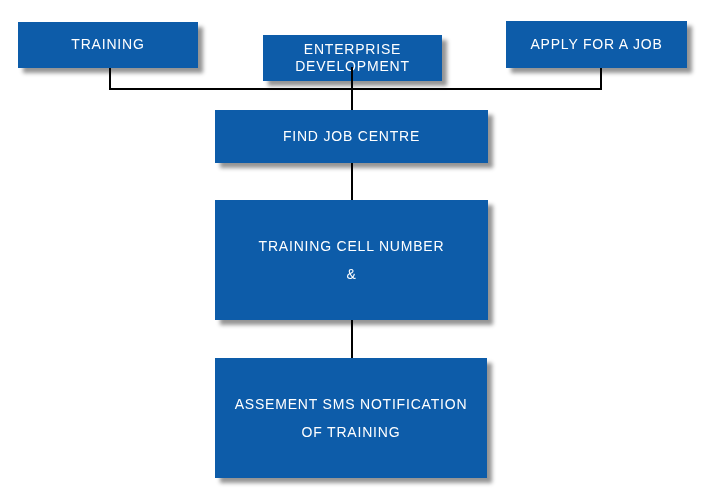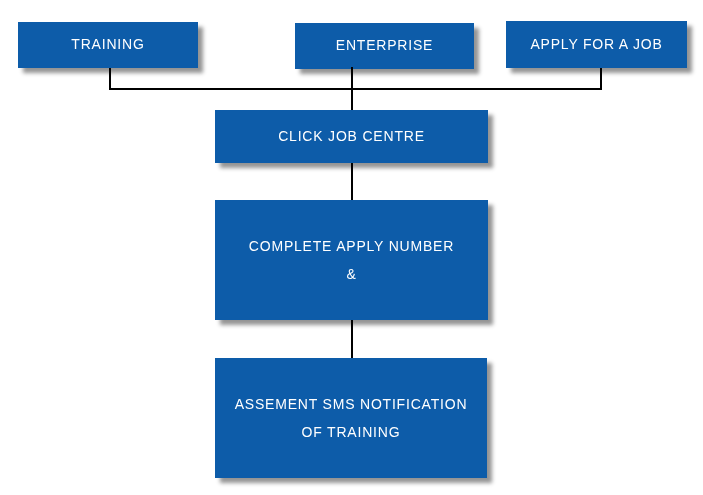--- a/index.html
+++ b/index.html
@@ -39,21 +39,21 @@
   }
   .connector {
     position: absolute;
     background: #000000;
   }
   .connector.v { width: 2px; }
   .connector.h { height: 2px; }
 
   
   .node-training   { left: 18px;  top: 22px;  width: 180px; height: 46px; }
-  .node-enterprise { left: 263px; top: 23px;  width: 179px; height: 46px; margin-left: 32px; }
+  .node-enterprise { left: 263px; top: 35px;  width: 179px; height: 46px; }
   .node-apply      { left: 506px; top: 21px;  width: 181px; height: 47px; text-align: right; }
   .node-find       { left: 215px; top: 110px; width: 273px; height: 53px; }
   .node-complete   { left: 215px; top: 200px; width: 273px; height: 120px; }
   .node-receive    { left: 215px; top: 358px; width: 272px; height: 120px; }
 
   
   .conn-training-down   { left: 109px; top: 68px;  height: 22px; }
   .conn-enterprise-down { left: 351px; top: 67px;  height: 43px; }
   .conn-apply-down      { left: 600px; top: 68px;  height: 22px; }
   .conn-merge-h         { left: 109px; top: 88px;  width: 493px; }
@@ -64,39 +64,40 @@
 <body>
 
 <div class="canvas">
 
   <div class="node node-training">
     <span class="line">TRAINING</span>
   </div>
 
   <div class="node node-enterprise">
     <span class="line">ENTERPRISE</span>
+    <span class="line">DEVELOPMENT</span>
   </div>
 
   <div class="node node-apply">
     <span class="line">APPLY FOR A JOB</span>
   </div>
 
   <div class="connector v conn-training-down"></div>
   <div class="connector v conn-enterprise-down"></div>
   <div class="connector v conn-apply-down"></div>
   <div class="connector h conn-merge-h"></div>
 
   <div class="node node-find">
-    <span class="line">CLICK JOB CENTRE</span>
+    <span class="line">FIND JOB CENTRE</span>
   </div>
 
   <div class="connector v conn-find-complete"></div>
 
   <div class="node node-complete spread">
-    <span class="line">COMPLETE APPLY NUMBER</span>
+    <span class="line">TRAINING CELL NUMBER</span>
     <span class="line">&amp;</span>
   </div>
 
   <div class="connector v conn-complete-receive"></div>
 
   <div class="node node-receive spread">
     <span class="line">ASSEMENT SMS NOTIFICATION</span>
     <span class="line">OF TRAINING</span>
   </div>
 

